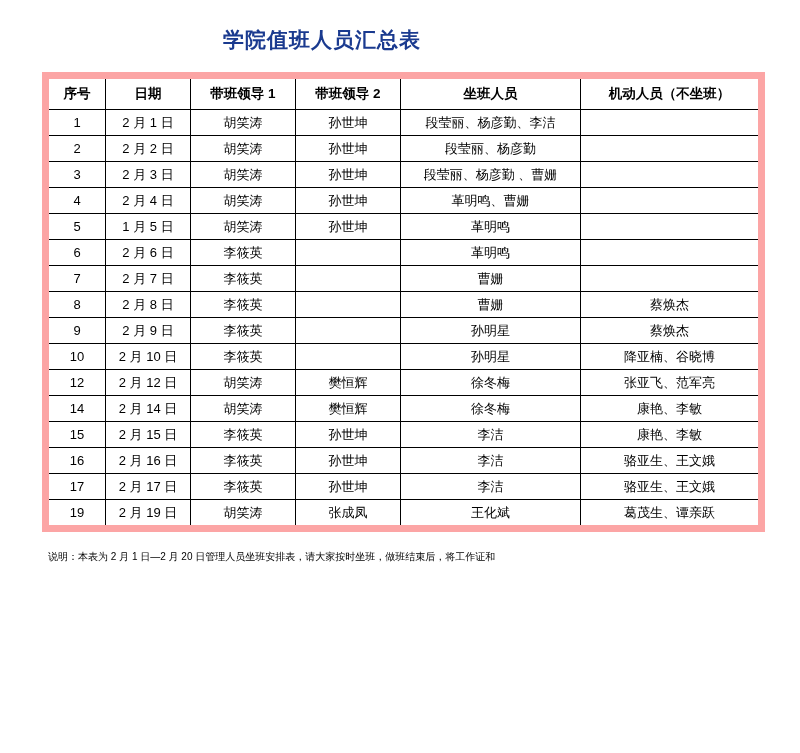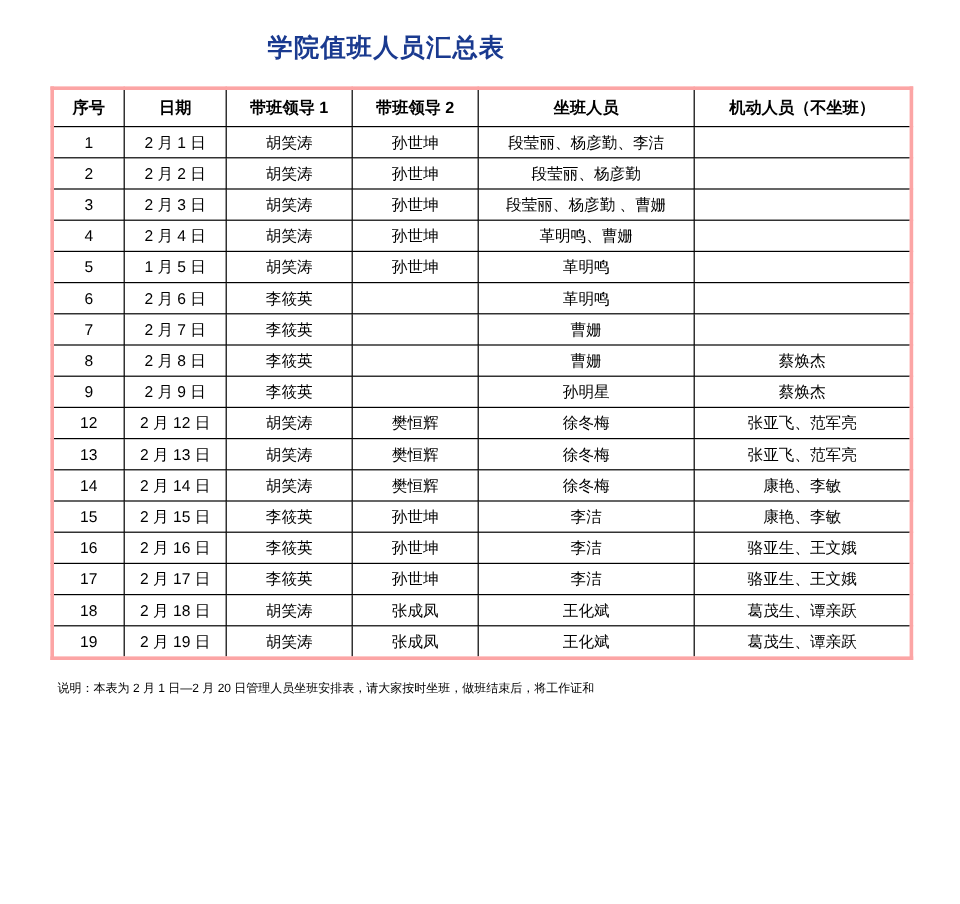--- a/index.html
+++ b/index.html
@@ -30,21 +30,21 @@
     padding-bottom: 18px;
     letter-spacing: 1px;
   }
   .table-wrap {
     padding: 0 42px;
   }
   table.duty {
     width: 716px;
     border-collapse: collapse;
     table-layout: fixed;
-    border: 3px solid #fca5a5;
+    border: 7px solid #fca5a5;
   }
   table.duty th, table.duty td {
     border: 1px solid #000;
     text-align: center;
     vertical-align: middle;
     font-size: 13px;
     height: 25px;
     padding: 0 2px;
     white-space: nowrap;
     overflow: hidden;
@@ -164,36 +164,36 @@
         </tr>
         <tr>
           <td>9</td>
           <td>2 月 9 日</td>
           <td>李筱英</td>
           <td></td>
           <td>孙明星</td>
           <td>蔡焕杰</td>
         </tr>
         <tr>
+          <td>10</td>
+          <td>2 月 10 日</td>
+          <td>李筱英</td>
+          <td></td>
+          <td>孙明星</td>
+          <td>降亚楠、谷晓博</td>
+        </tr>
+        <tr>
           <td>12</td>
           <td>2 月 12 日</td>
           <td>胡笑涛</td>
           <td>樊恒辉</td>
           <td>徐冬梅</td>
           <td>张亚飞、范军亮</td>
         </tr>
         <tr>
-          <td>13</td>
-          <td>2 月 13 日</td>
-          <td>胡笑涛</td>
-          <td>樊恒辉</td>
-          <td>徐冬梅</td>
-          <td>张亚飞、范军亮</td>
-        </tr>
-        <tr>
           <td>14</td>
           <td>2 月 14 日</td>
           <td>胡笑涛</td>
           <td>樊恒辉</td>
           <td>徐冬梅</td>
           <td>康艳、李敏</td>
         </tr>
         <tr>
           <td>15</td>
           <td>2 月 15 日</td>
@@ -212,35 +212,27 @@
         </tr>
         <tr>
           <td>17</td>
           <td>2 月 17 日</td>
           <td>李筱英</td>
           <td>孙世坤</td>
           <td>李洁</td>
           <td>骆亚生、王文娥</td>
         </tr>
         <tr>
-          <td>18</td>
-          <td>2 月 18 日</td>
+          <td>19</td>
+          <td>2 月 19 日</td>
           <td>胡笑涛</td>
           <td>张成凤</td>
           <td>王化斌</td>
           <td>葛茂生、谭亲跃</td>
         </tr>
-        <tr>
-          <td>19</td>
-          <td>2 月 19 日</td>
-          <td>胡笑涛</td>
-          <td>张成凤</td>
-          <td>王化斌</td>
-          <td>葛茂生、谭亲跃</td>
-        </tr>
       </tbody>
     </table>
   </div>
 
   <div class="note">
     <span class="indent2">说明：本表为 2 月 1 日—2 月 20 日管理人员坐班安排表，请大家按时坐班，做班结束后，将工作证和</span>
   </div>
 
 </div>
 

